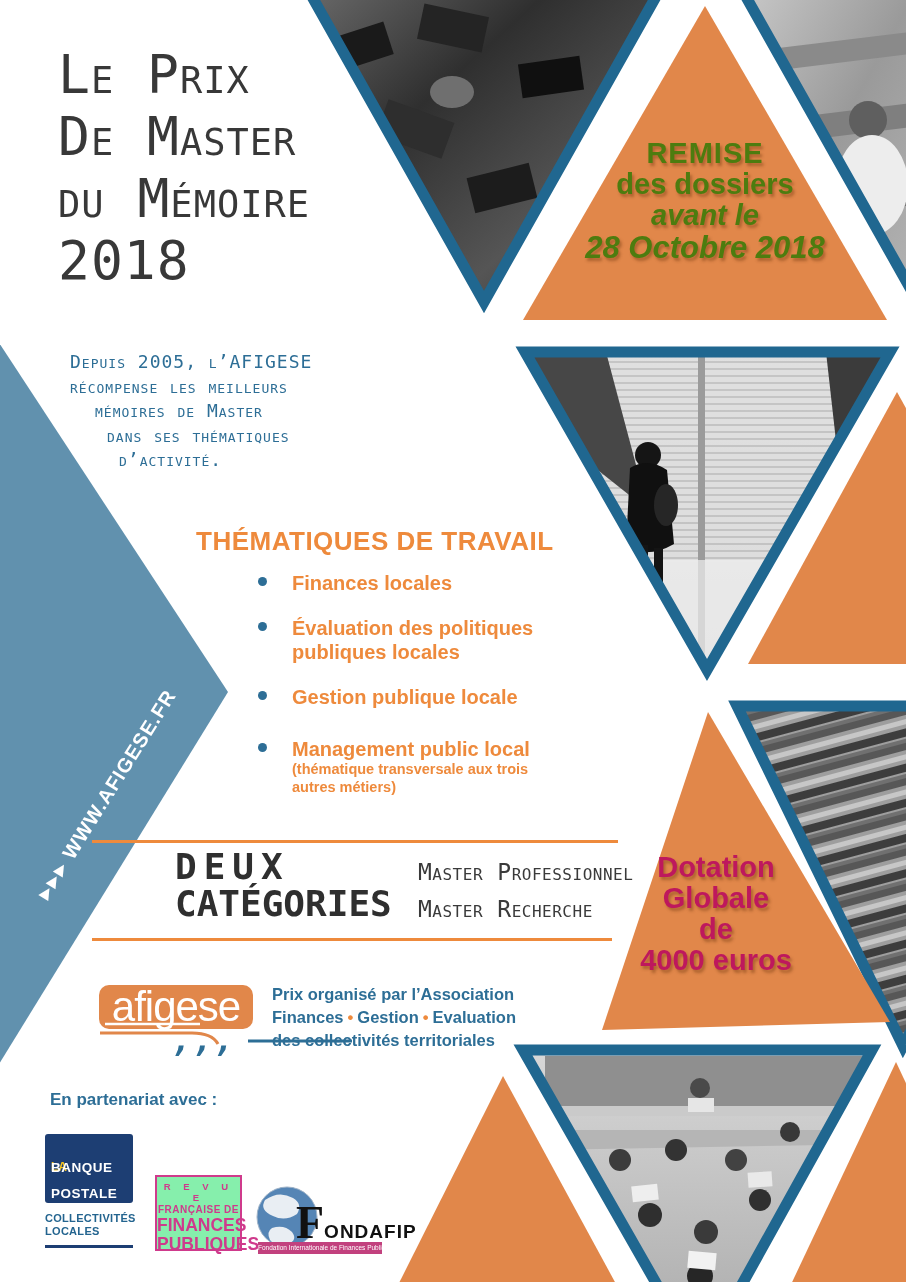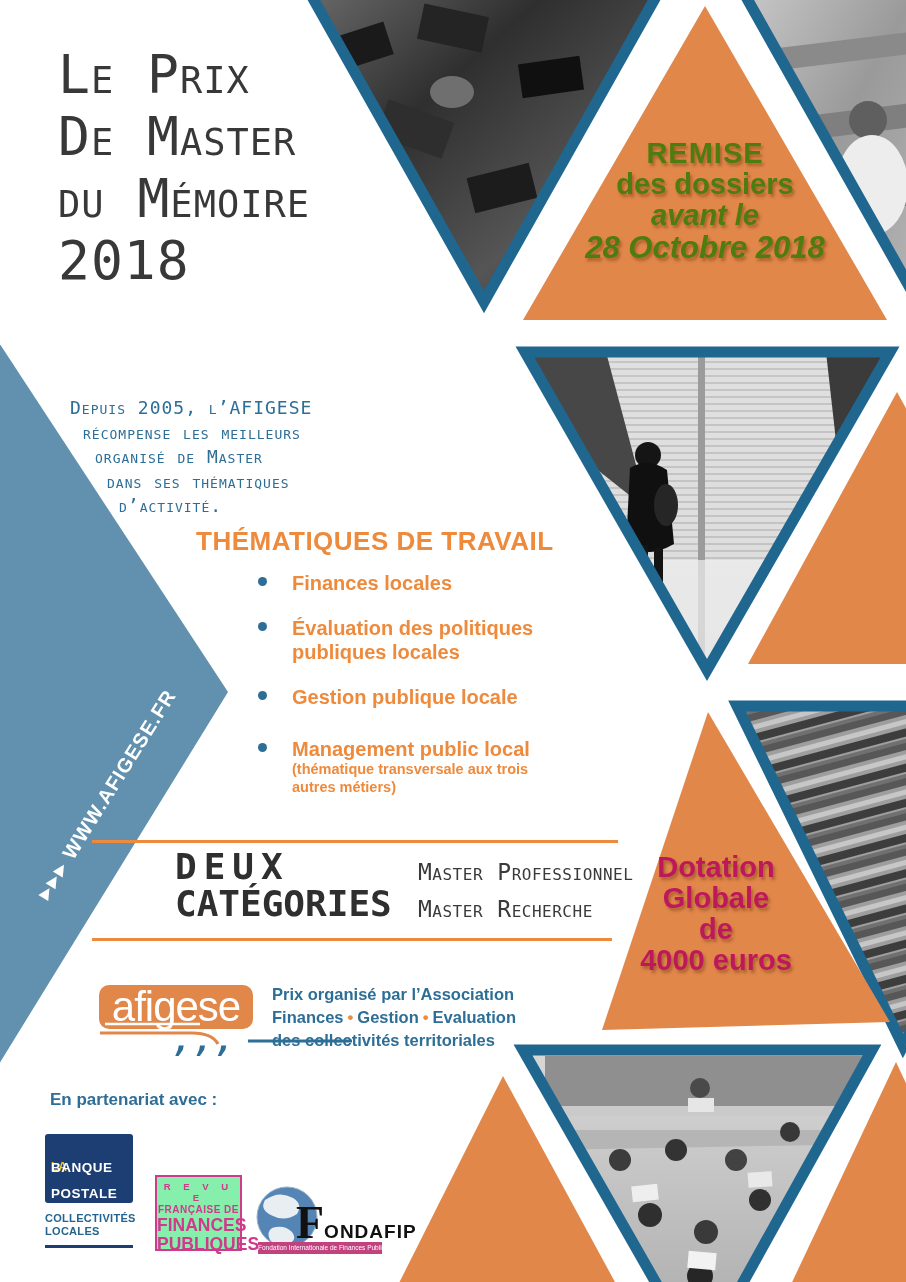--- a/index.html
+++ b/index.html
@@ -5,21 +5,21 @@
   html,body{margin:0;padding:0;background:#ffffff;}
   #poster{position:relative;width:906px;height:1282px;background:#ffffff;overflow:hidden;
           font-family:"Liberation Sans",sans-serif;}
   #decor{position:absolute;left:0;top:0;width:906px;height:1282px;}
   .abs{position:absolute;}
 
   
   .mono{font-family:"DejaVu Sans Mono",monospace;font-variant:small-caps;}
   #title{left:58px;top:44px;font-size:53px;line-height:62px;letter-spacing:1px;color:#383838;}
   #intro{left:70px;top:350px;font-size:18px;line-height:24.5px;letter-spacing:1px;color:#2d6e96;}
-  #intro .l1{margin-left:0;margin-top:46px;}#intro .l2{margin-left:13px;}#intro .l3{margin-left:25px;}
+  #intro .l1{margin-left:0;}#intro .l2{}#intro .l3{margin-left:25px;}
   #intro .l4{margin-left:37px;}#intro .l5{margin-left:49px;}
 
   
   #themes-heading{left:196px;top:526px;font-size:26px;font-weight:bold;color:#ee8a3c;letter-spacing:.5px;}
   .theme-item{position:absolute;left:258px;width:310px;padding-left:34px;text-indent:-34px;
               font-size:20px;line-height:24px;font-weight:bold;color:#ee8a3c;}
   .dot{display:inline-block;width:9px;height:9px;border-radius:50%;background:#2d6e96;
        margin-right:25px;vertical-align:4px;}
   #theme-0{top:571px;} #theme-1{top:616px;} #theme-2{top:685px;} #theme-3{top:737px;}
   #theme-note{left:292px;top:760px;width:250px;font-size:14.5px;line-height:18px;
@@ -242,21 +242,21 @@
   <div id="deadline" class="abs">
     <div class="d1">REMISE</div>
     <div class="d2">des dossiers</div>
     <div class="d3">avant le</div>
     <div class="d4">28 Octobre 2018</div>
   </div>
 
   <div id="intro" class="abs mono">
     <div class="l1">Depuis 2005, l’AFIGESE</div>
     <div class="l2">récompense les meilleurs</div>
-    <div class="l3">organisé de Master</div>
+    <div class="l3">mémoires de Master</div>
     <div class="l4">dans ses thématiques</div>
     <div class="l5">d’activité.</div>
   </div>
 
   <div id="themes-heading" class="abs">THÉMATIQUES DE TRAVAIL</div>
 
   <div id="theme-0" class="theme-item">
     <span class="dot"></span><span>Finances locales</span>
   </div>
   <div id="theme-1" class="theme-item">

